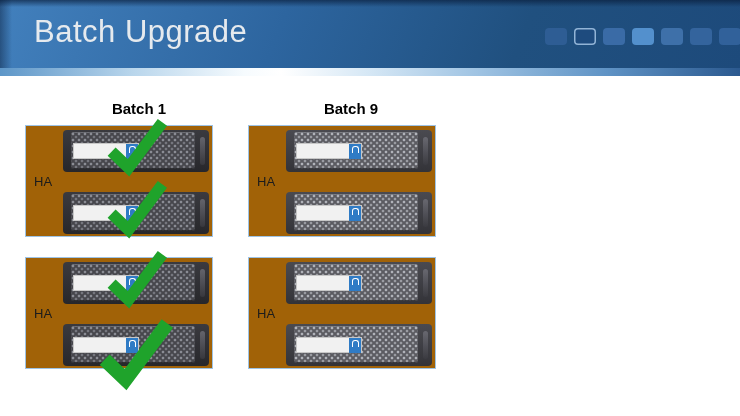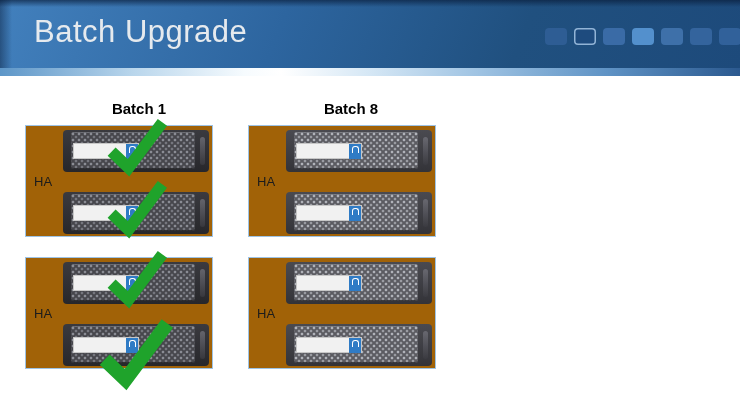--- a/index.html
+++ b/index.html
@@ -108,21 +108,21 @@
       <div class="decor-square" style="background: rgb(58, 107, 166);"></div>
       <div class="decor-square" style="background: rgb(83, 144, 205);"></div>
       <div class="decor-square" style="background: rgb(62, 112, 169);"></div>
       <div class="decor-square" style="background: rgb(52, 100, 157);"></div>
       <div class="decor-square" style="background: rgb(49, 97, 154);"></div>
     </div>
 </div>
 <div class="sheen-band"></div>
 
 <div class="batch-label col1">Batch 1</div>
-<div class="batch-label col2">Batch 8</div>
+<div class="batch-label col2">Batch 9</div>
 
 <div class="ha-box r1c1">
   <span class="ha-label">HA</span>
   <div class="server s1">
     <div class="mesh"></div>
     <div class="handle"></div>
     <div class="label-bar">
       <span class="netapp-logo">
           <span class="arch"></span>
         </span>

